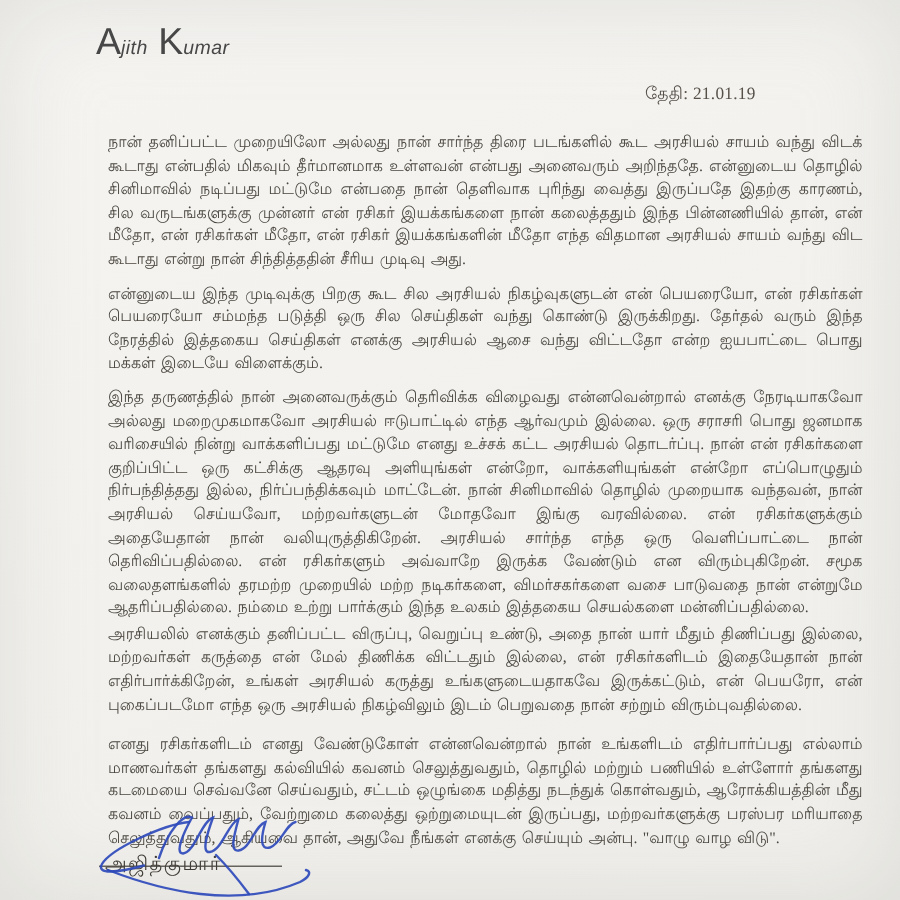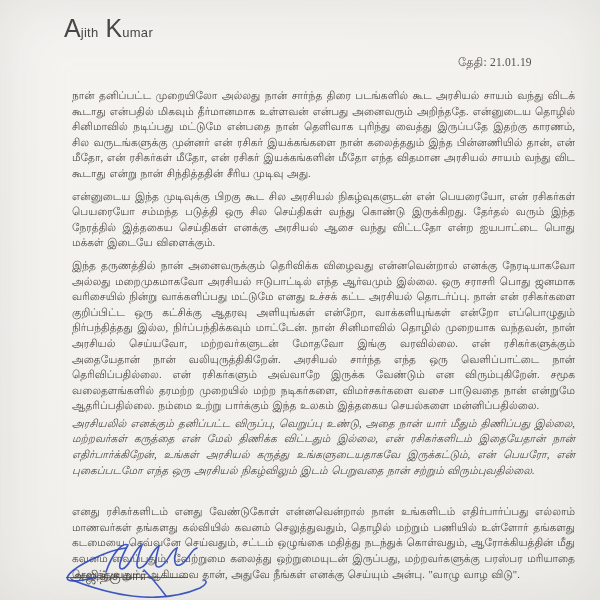--- a/index.html
+++ b/index.html
@@ -13,37 +13,37 @@
     position:absolute;inset:0;
     background:linear-gradient(160deg,#f5f4f1 0%,#f2f1ed 55%,#efeeea 100%);
     box-shadow:inset 0 0 60px rgba(190,188,182,.35);
   }
   .letterhead{
     position:absolute;left:64px;top:16px;
     font-family:"Liberation Sans", sans-serif;
     color:#474747;white-space:nowrap;
   }
   .letterhead .cap{font-size:25px;line-height:25px;}
-  .letterhead .rest{font-size:13px;line-height:13px;letter-spacing:.3px;}
+  .letterhead .rest{font-size:13px;line-height:13px;letter-spacing:.3px;font-style:italic;}
   .letterhead .gap{display:inline-block;width:7px;}
   .date-line{
     position:absolute;left:430px;top:56px;
-    font-size:11.5px;color:#565049;letter-spacing:.2px;margin-left:28px;
+    font-size:11.5px;color:#565049;letter-spacing:.2px;
   }
   .body-text{
     position:absolute;left:72px;right:25px;top:88px;
     font-size:10.6px;line-height:15.6px;
     color:#4a463f;
     text-align:justify;text-justify:inter-word;
     word-spacing:1px;
   }
   .salutation{margin:0 0 7px 0;}
   .para{margin:0 0 7px 0;}
   .para.gap-lg{margin-bottom:2px;}
-  .para.gap-md{margin-bottom:26px;font-style:italic;}
+  .para.gap-md{margin-bottom:11px;}
   .sig-block{
     position:absolute;left:48px;top:536px;width:230px;height:62px;text-align:right;
   }
   .sig-name{
     position:absolute;left:22px;top:32px;
     font-size:13px;color:#3f3b35;letter-spacing:1px;white-space:nowrap;
   }
   .sig-strike{
     position:absolute;left:18px;top:41px;width:122px;height:1.4px;
     background:#45413b;opacity:.8;

